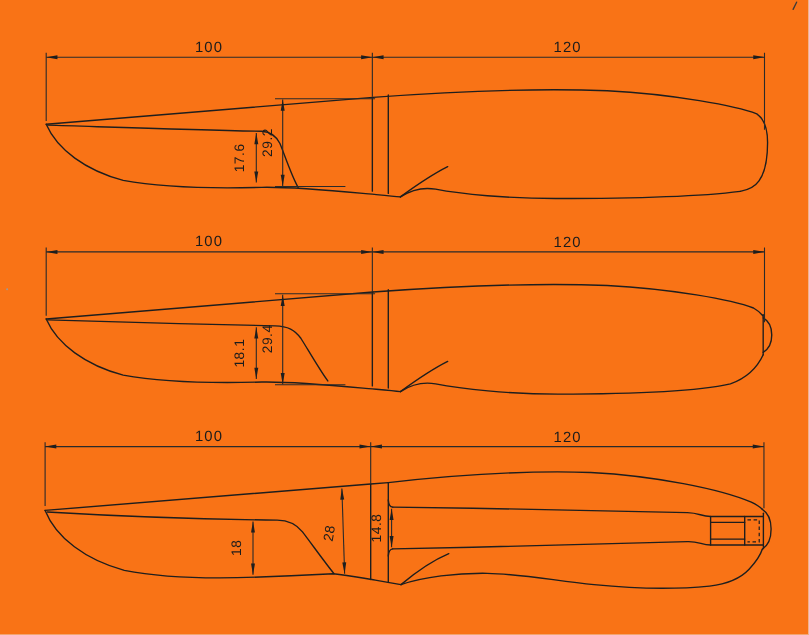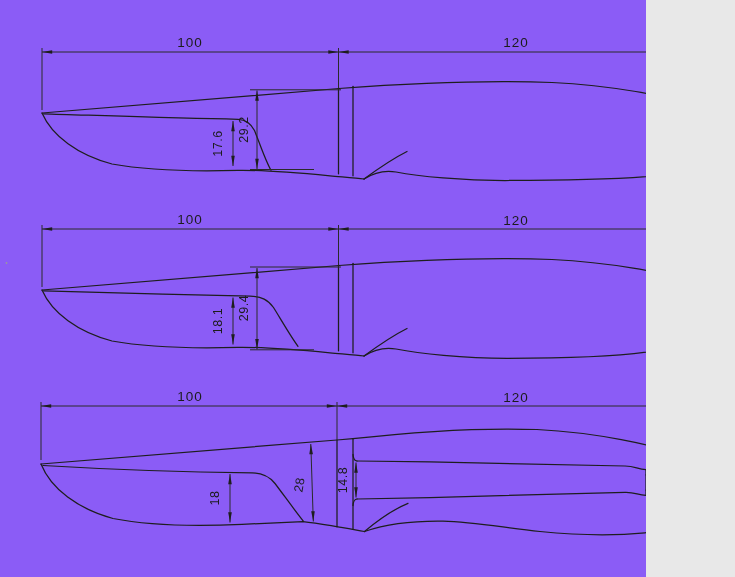--- a/index.html
+++ b/index.html
@@ -1,19 +1,19 @@
 <!DOCTYPE html>
 <html><head>
 <meta charset="utf-8">
 <style>
   html,body{margin:0;padding:0;background:#e8e8e8;}
   .sheet{
     position:relative;
-    width:646px;height:577px;
-    background:#8b5cf6;
+    width:735px;height:577px;
+    background:#f97316;
     overflow:hidden;
     font-family:"Liberation Sans", sans-serif;
   }
   svg{display:block;}
   .outline{fill:none;stroke:#1e1e1e;stroke-width:1.25;stroke-linecap:round;stroke-linejoin:round;}
   .thin{fill:none;stroke:#2a2a2a;stroke-width:1;stroke-linecap:butt;}
   .dashed{fill:none;stroke:#1e1e1e;stroke-width:1.1;stroke-dasharray:3.2 2.4;}
   .dimtext{
     font-family:"Liberation Sans", sans-serif;
     font-size:13.5px;

